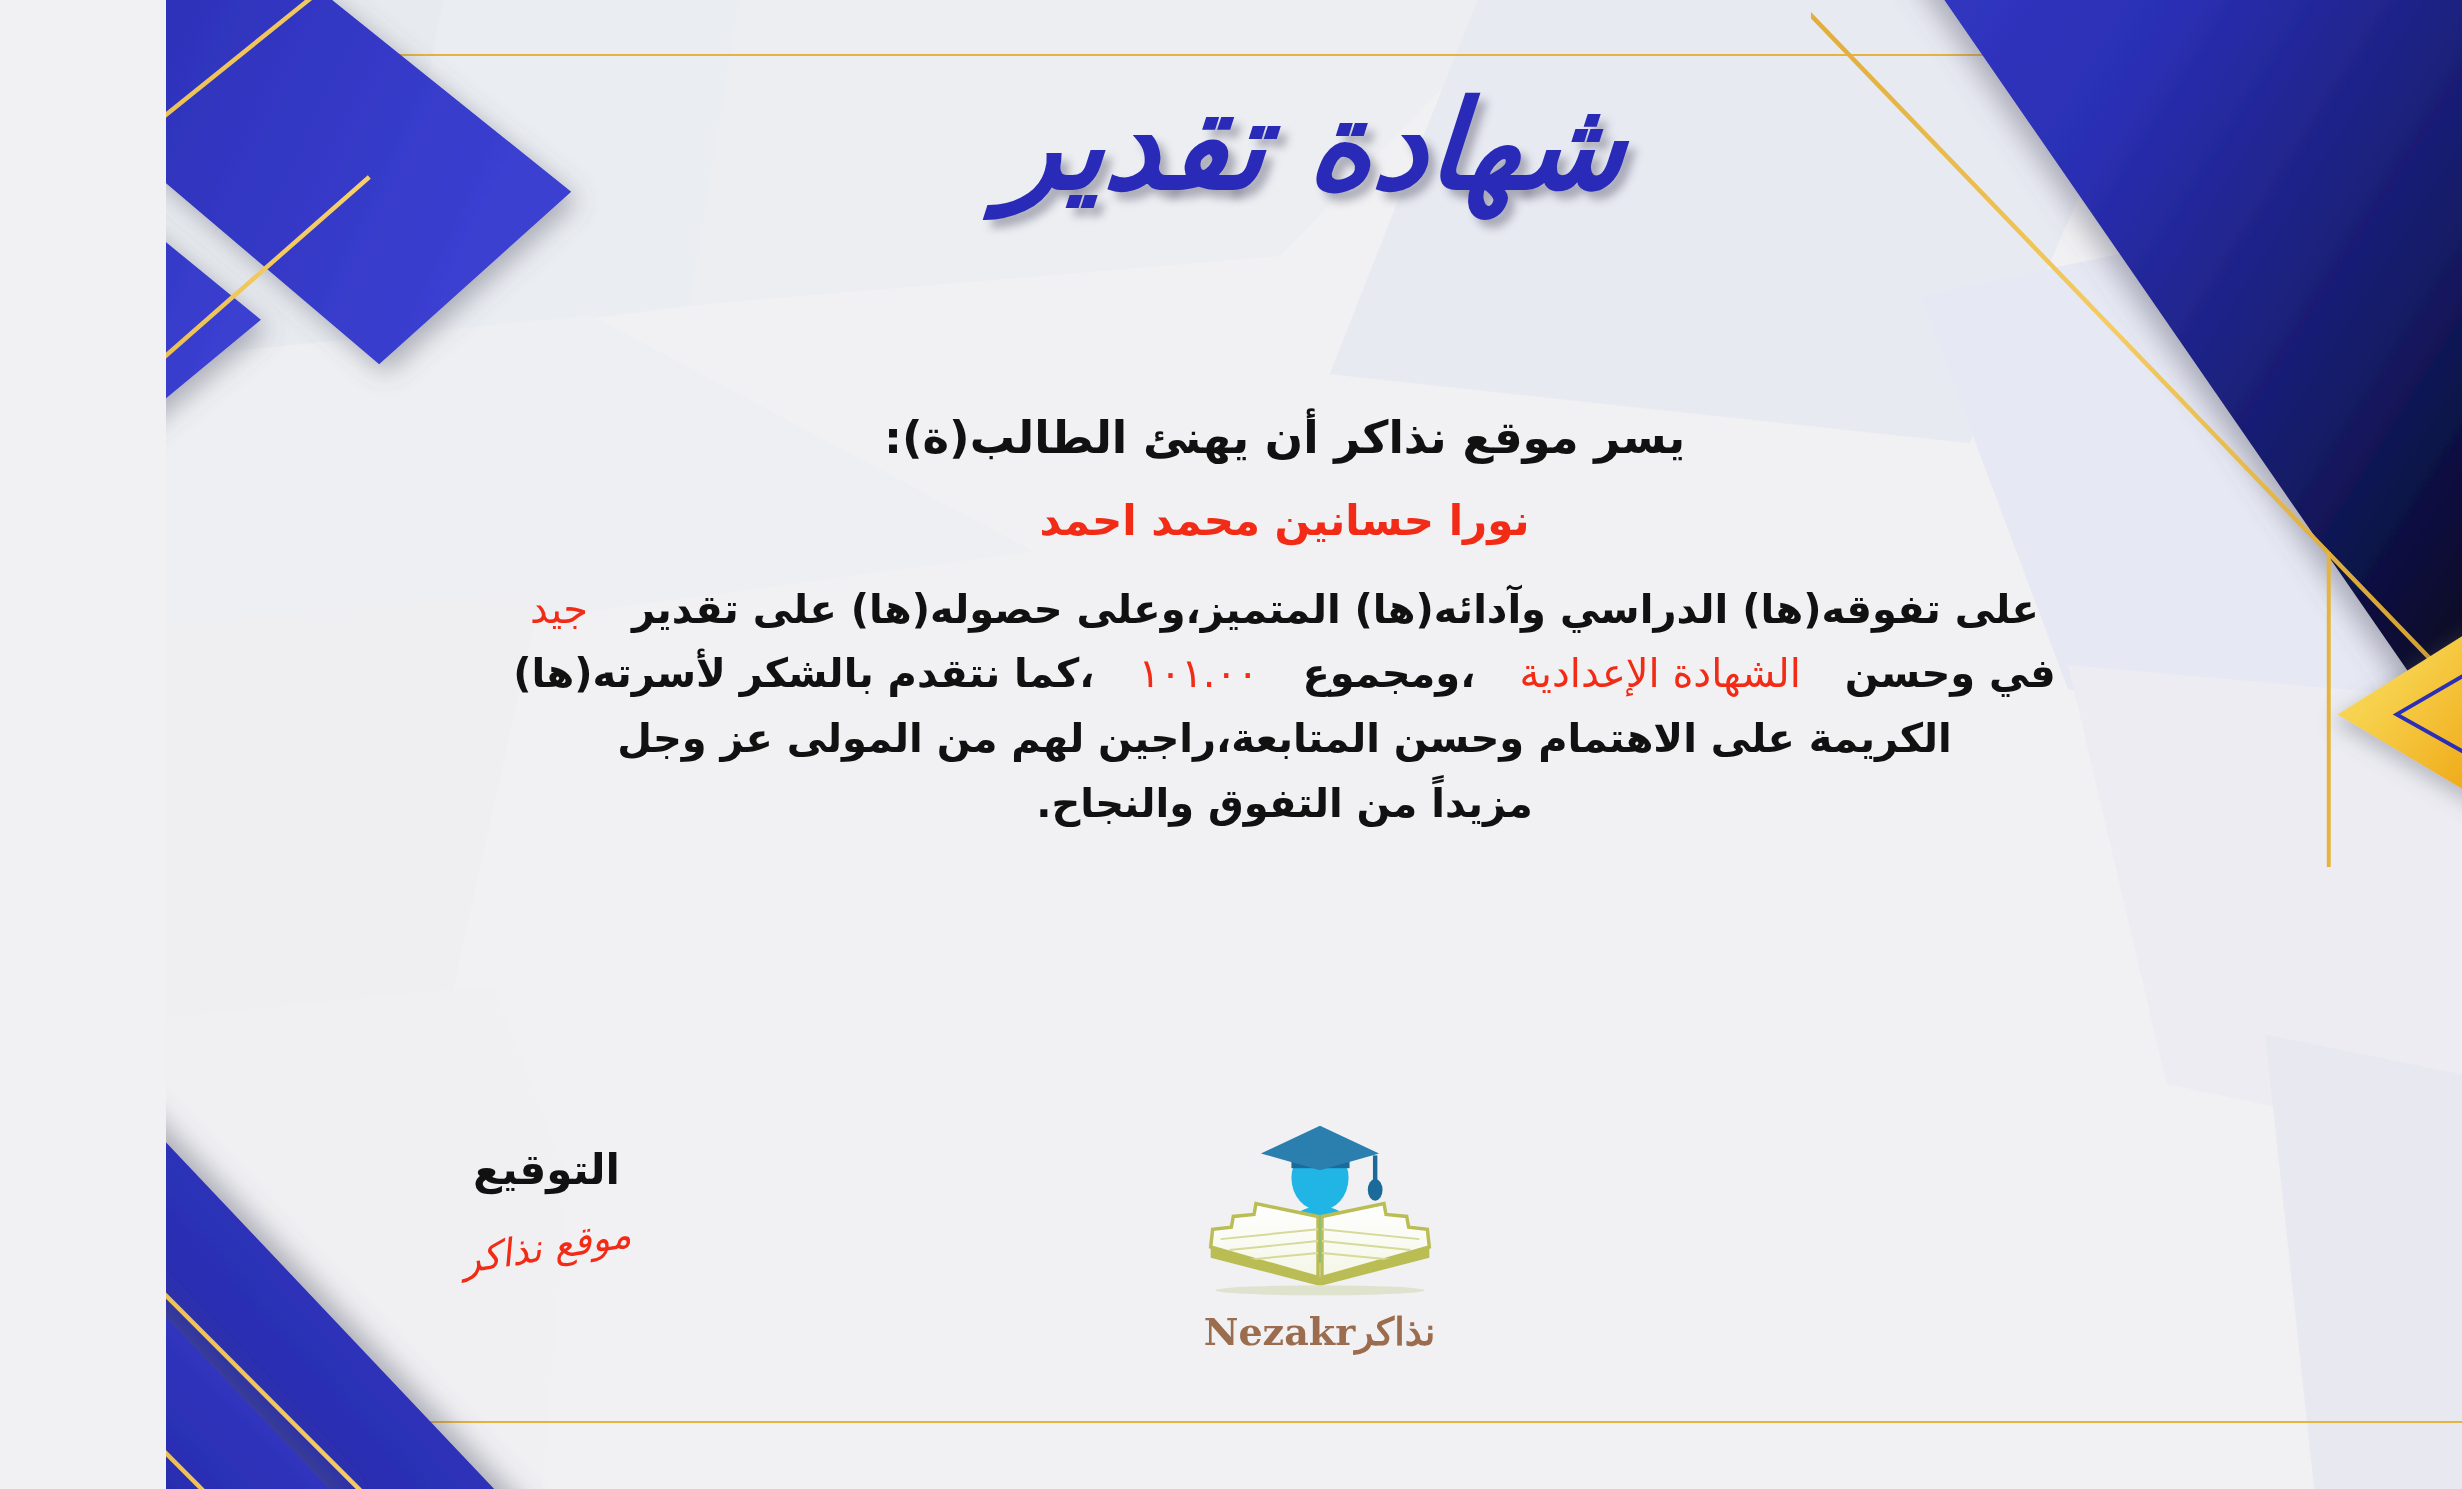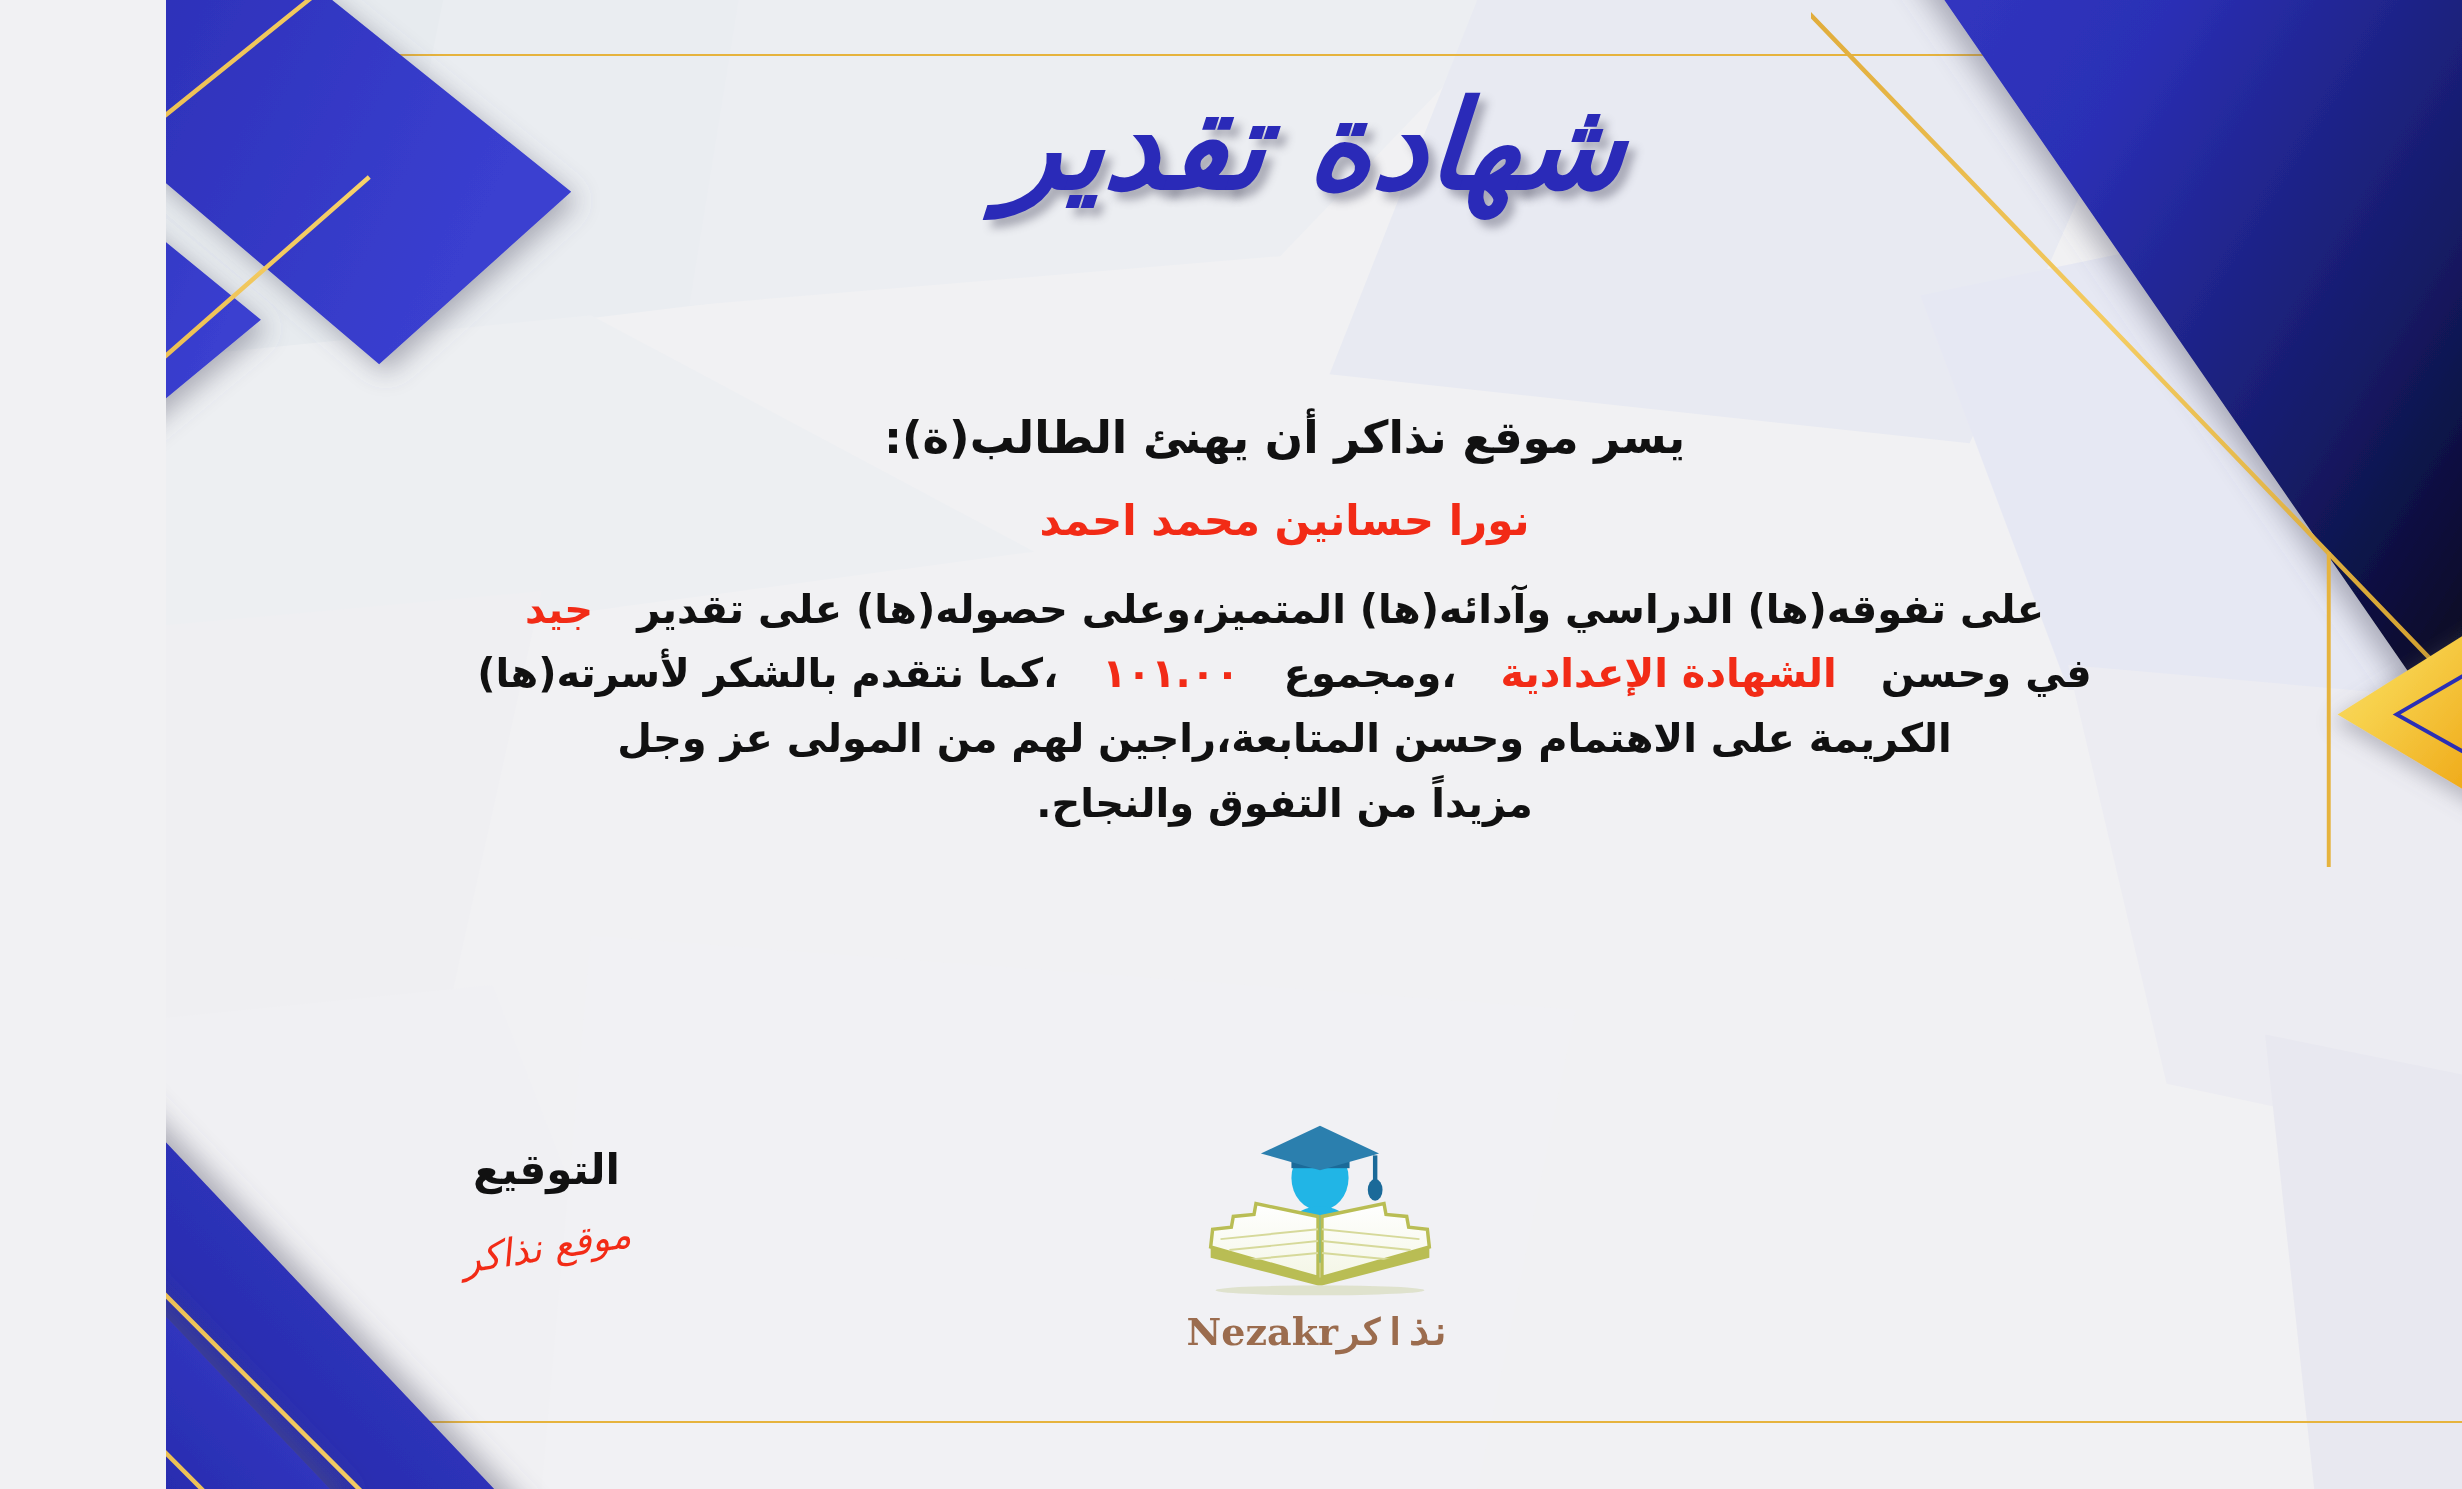--- a/index.html
+++ b/index.html
@@ -73,21 +73,21 @@
     color:#f22b16;
     font-size:42px;
     font-weight:600;
     margin-bottom:23.6px;
   }
   .para{
     font-size:40px;
     line-height:1.62;
     text-align:center;
   }
-  .para .red{color:#f22b16;font-weight:700;}
+  .para .red{color:#f22b16;font-weight:400;}
   .gap{display:inline-block;width:44px;}
 
   
   .sig-block{
     position:absolute;
     left:374px;
     top:1147px;
     width:345px;
     text-align:center;
     direction:rtl;
@@ -117,21 +117,21 @@
   .logo-mark{width:276px;height:197px;display:block;margin:0 auto;}
   .logo-text{
     margin-top:-3px;
     font-size:38px;
     font-weight:800;
     color:#9b6c4e;
     letter-spacing:0px;
     font-family:"DejaVu Serif","Liberation Serif",serif;
     direction:ltr;
   }
-  .logo-text .ar{font-family:Liberation Mono, monospace;}
+  .logo-text .ar{font-family:Liberation Sans, sans-serif;}
 </style>
 </head>
 <body>
 
 <div class="cert">
 
   <svg class="bg-svg" viewBox="0 0 5337 3025" preserveAspectRatio="none">
     <rect x="0" y="0" width="5337" height="3025" fill="#f1f1f3"></rect>
     <polygon points="0,0 1500,0 1100,760 0,980" fill="#e7ebef"></polygon>
     <polygon points="900,0 2300,0 1900,560 760,700" fill="#eaedf1"></polygon>

